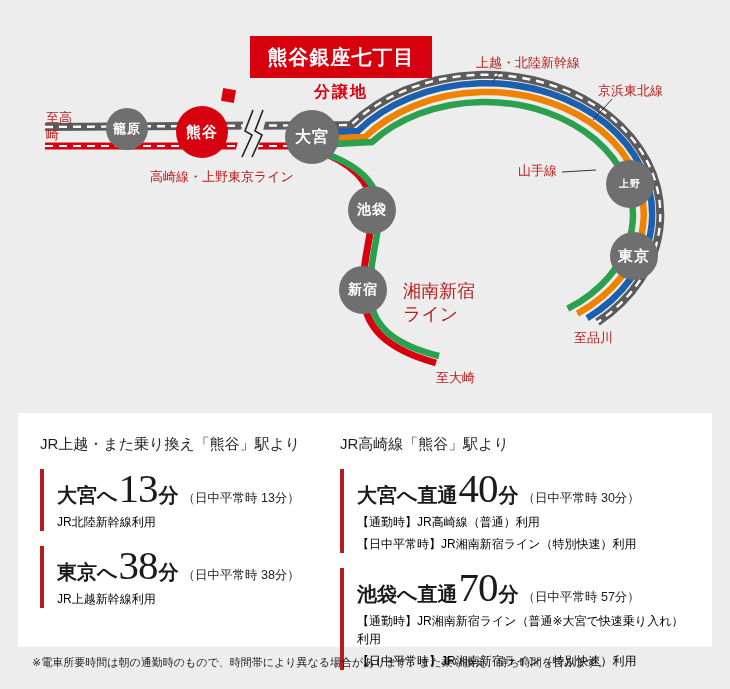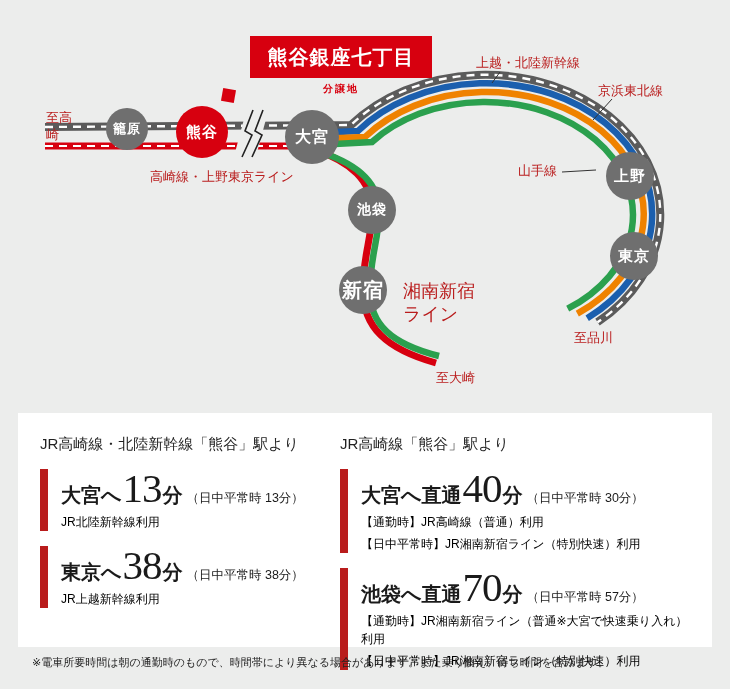--- a/index.html
+++ b/index.html
@@ -24,39 +24,39 @@
   .map-label { position:absolute; font-size:13px; font-weight:500; color:#b91c1c; line-height:1.3; white-space:nowrap; }
   .wrapped { white-space:normal; }
 
   .station { position:absolute; border-radius:50%; background:var(--station_gray,#6f6f6f);
              color:#fff; font-weight:bold; display:flex; align-items:center; justify-content:center;
              letter-spacing:1px; }
   .st-kagohara { left:106px; top:108px; width:42px; height:42px; font-size:13px; }
   .st-kumagaya { left:176px; top:106px; width:52px; height:52px; font-size:15px; background:var(--accent_red,#d7000f); }
   .st-omiya    { left:285px; top:110px; width:54px; height:54px; font-size:16px; }
   .st-ikebukuro{ left:348px; top:186px; width:48px; height:48px; font-size:14px; }
-  .st-shinjuku { left:339px; top:266px; width:48px; height:48px; font-size:20px;text-align:right; }
-  .st-ueno     { left:606px; top:152px; width:48px; height:48px; font-size:15px; }
+  .st-shinjuku { left:339px; top:266px; width:48px; height:48px; font-size:14px;text-align:right; }
+  .st-ueno     { left:606px; top:160px; width:48px; height:48px; font-size:10px; }
   .st-tokyo    { left:610px; top:232px; width:48px; height:48px; font-size:15px; }
 
   .callout-box { position:absolute; left:250px; top:36px; width:182px; height:42px;
                  background:var(--accent_red,#d7000f); color:#fff; font-size:20px; font-weight:bold;
                  display:flex; align-items:center; justify-content:center; letter-spacing:1px; }
   .callout-sub { position:absolute; left:250px; top:82px; width:182px; text-align:center;
-                 color:var(--accent_red,#d7000f); font-size:10px; font-weight:bold; letter-spacing:2px; }
+                 color:var(--accent_red,#d7000f); font-size:16px; font-weight:bold; letter-spacing:2px; }
   .callout-marker { position:absolute; left:222px; top:89px; width:13px; height:13px;
                     background:var(--accent_red,#d7000f); transform:rotate(10deg); }
 
   
   .panel { position:absolute; left:18px; top:413px; width:694px; height:234px; background:#ffffff;
            padding:22px 22px 0 22px; display:flex; }
   .col-left { width:300px; flex:0 0 300px; }
   .col-right { flex:1; }
   .col-header { font-size:15px; color:#222; }
-  .time-item { border-left:8px solid #b91c1c; padding-left:13px; margin-top:15px; }
+  .time-item { border-left:4px solid #b91c1c; padding-left:13px; margin-top:15px; }
   .time-row { display:flex; align-items:baseline; white-space:nowrap; color:#1a1a1a; }
   .dest { font-size:20px; font-weight:bold; }
   .num { font-family:"Liberation Serif","DejaVu Serif",serif; font-size:41px; line-height:0.95;
          letter-spacing:-1px; padding:0 1px; }
   .unit { font-size:20px; font-weight:bold; }
   .note { font-size:12.5px; margin-left:4px; }
   .line-use { font-size:12px; color:#000000; margin-top:4px; line-height:1.5; }
 
   .footnotes { position:absolute; left:32px; top:654px; font-size:11px; color:#222; line-height:1.5; }
 </style>
@@ -110,21 +110,21 @@
     <div class="station st-ueno">上野</div>
     <div class="station st-tokyo">東京</div>
 
     <div class="callout-box">熊谷銀座七丁目</div>
     <div class="callout-sub">分譲地</div>
     <div class="callout-marker"></div>
   </div>
 
   <div class="panel">
     <div class="col-left">
-      <div class="col-header">JR高崎線・北陸新幹線「熊谷」駅より</div>
+      <div class="col-header">JR上越・また乗り換え「熊谷」駅より</div>
 
       <div class="time-item">
         <div class="time-row">
           <span class="dest">大宮へ</span>
             <span class="num">13</span>
             <span class="unit">分</span>
             <span class="note">（日中平常時 13分）</span>
         </div>
         <div class="line-use">JR北陸新幹線利用</div>
       </div>

